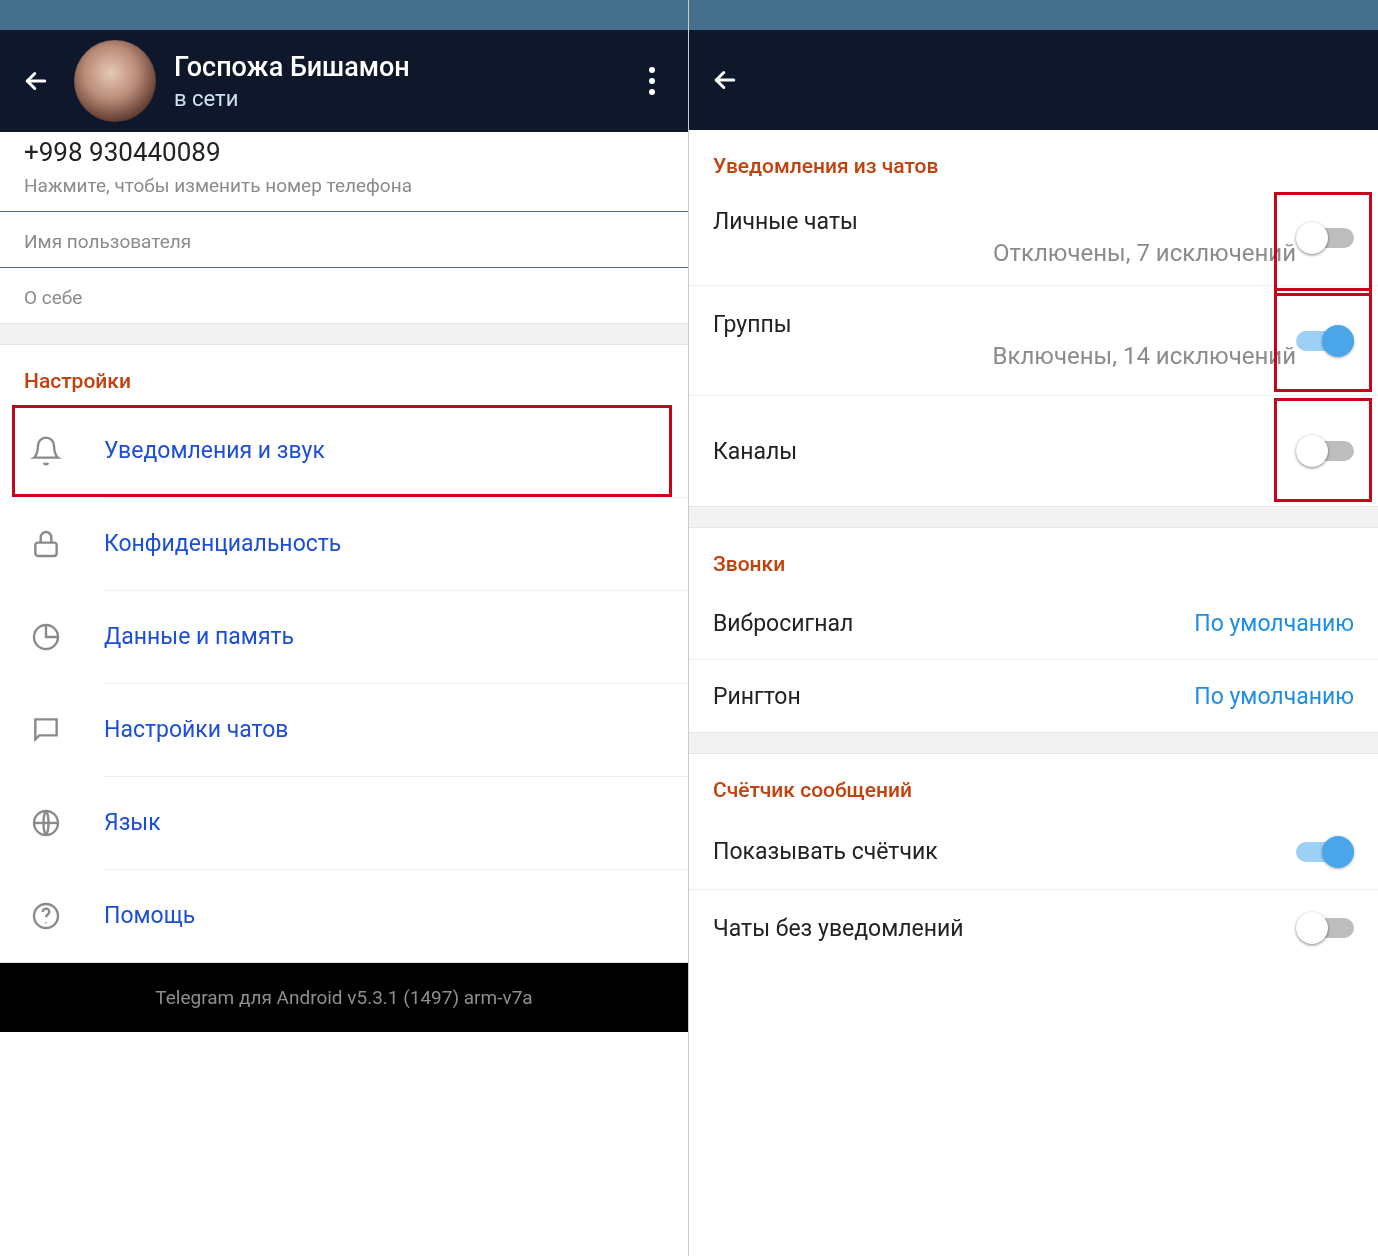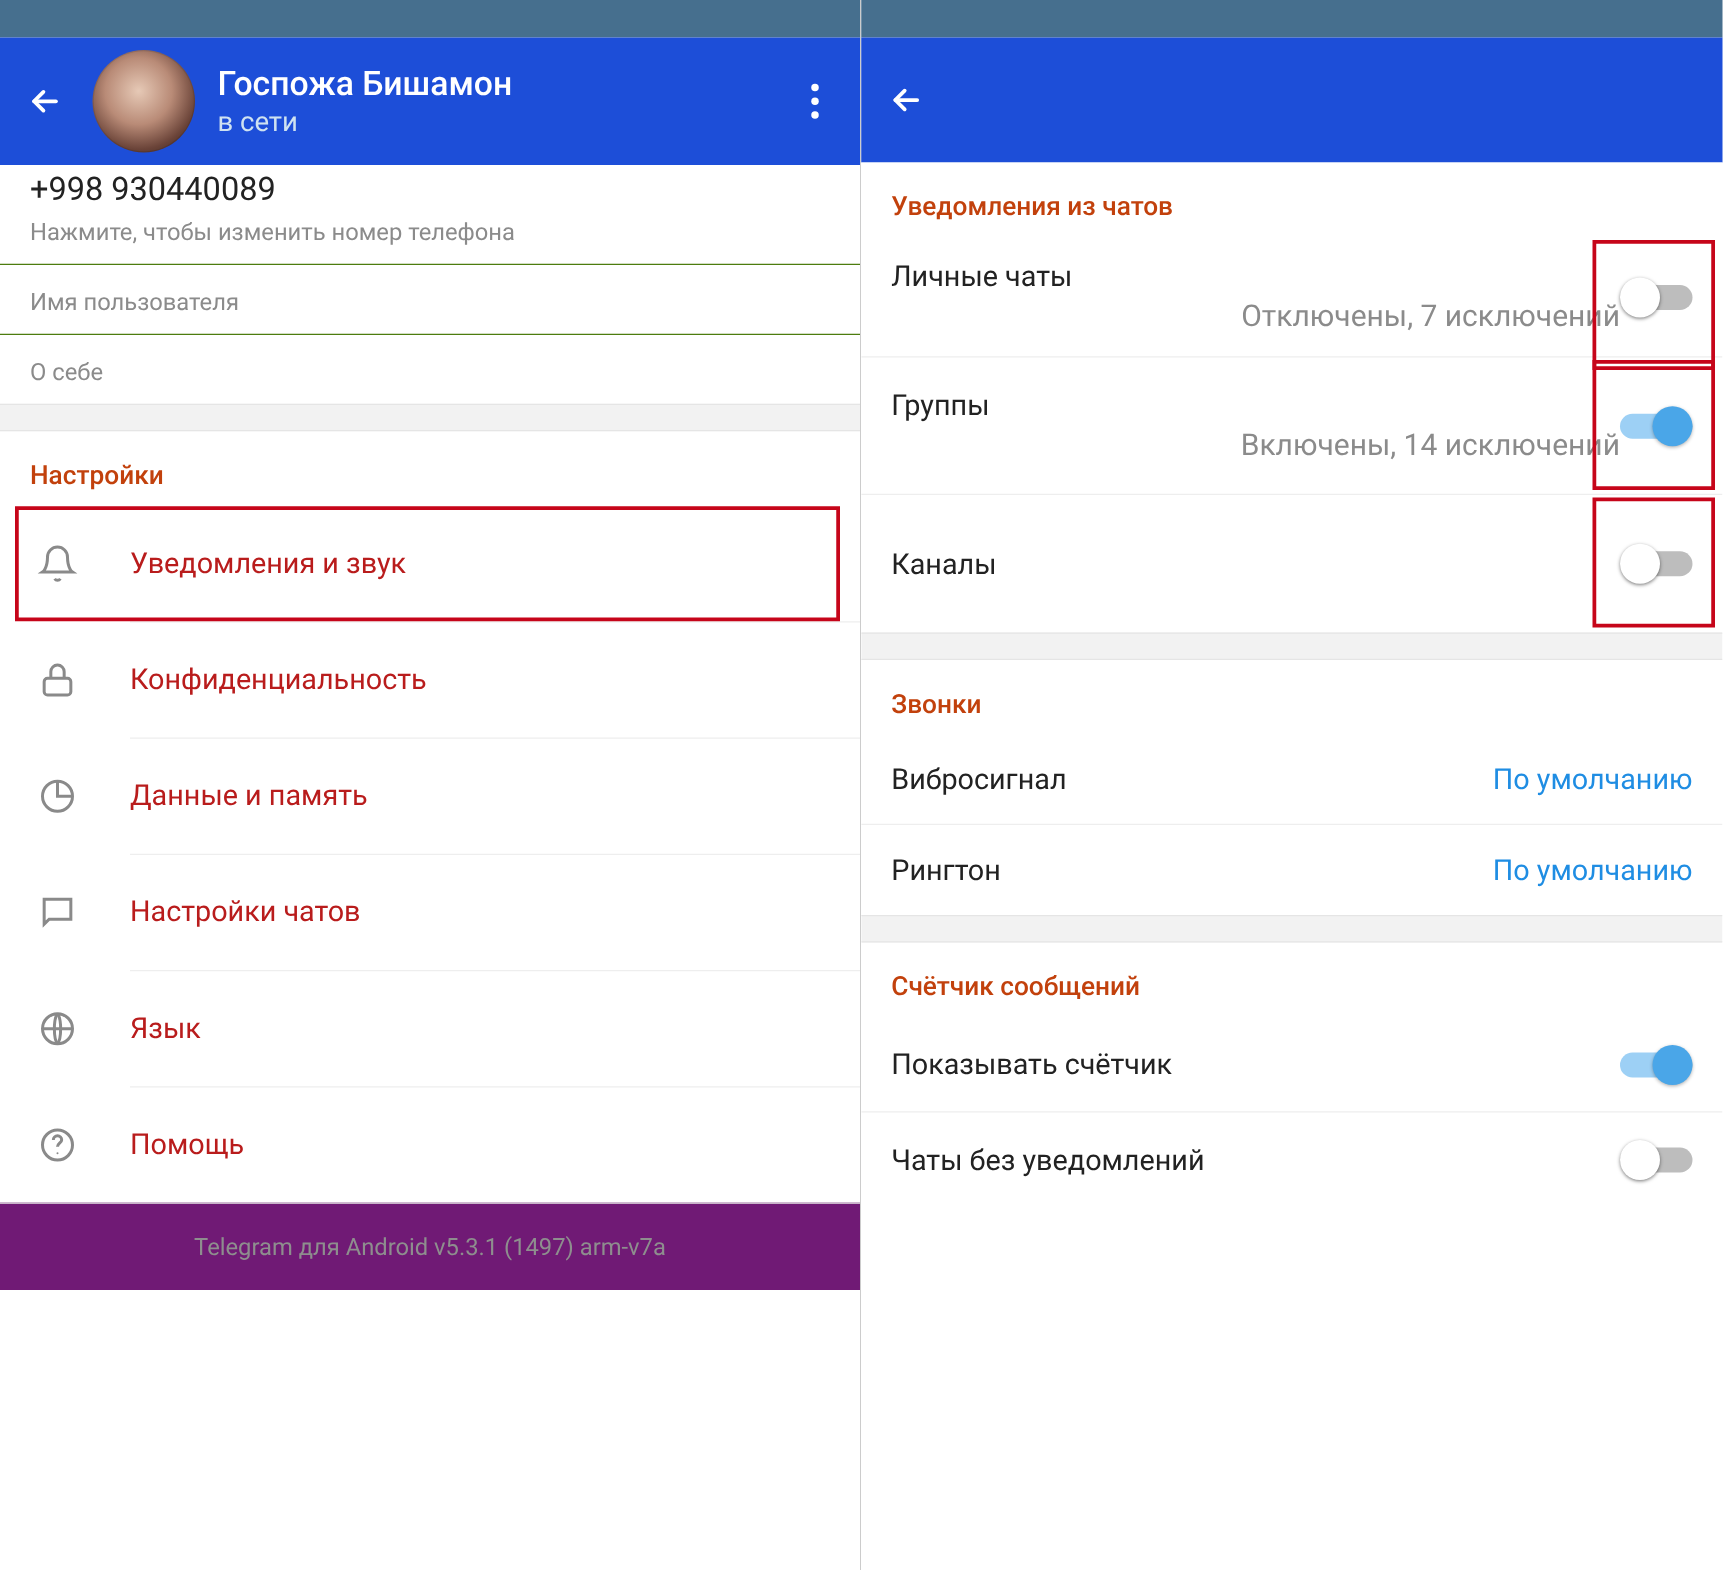--- a/index.html
+++ b/index.html
@@ -19,21 +19,21 @@
     background: #466f8e;
     display: flex;
     align-items: center;
     justify-content: flex-end;
     padding: 0 14px;
     color: #fff;
     font-size: 16px;
   }
 
   .appbar {
-    background: #1d4ed8;
+    background: #0f172a;
     display: flex;
     align-items: center;
     padding: 10px 18px;
     color: #fff;
     min-height: 100px;
   }
   .appbar.thin { min-height: 100px; }
   .appbar .back {
     flex: 0 0 auto;
     margin-right: 20px;
@@ -82,25 +82,25 @@
   }
 
   .menurow {
     display: flex; align-items: center;
     padding: 0 24px;
     height: 92px;
     cursor: pointer;
   }
   .menurow .icon { width: 44px; flex: 0 0 auto; display:flex; align-items:center; justify-content:center; margin-right:36px;}
   .menurow .icon svg { stroke: #8a8a8a; fill: none; }
-  .menurow .label { font-size: 23px; color: #b91c1c; }
+  .menurow .label { font-size: 23px; color: #1d4ed8; }
   .inset-border{ border-top:1px solid #eee; margin-left:104px;}
 
   .footer-ver {
-    background: #701a75;
+    background: #000000;
     height: 70px;
     display:flex; align-items:center; justify-content:center;
     color: #8e8e8e; font-size: 19px;
     border-top:1px solid #e5e5e5;
   }
 
   
   .r-row {
     display: flex; align-items: center;
     padding: 18px 24px;

